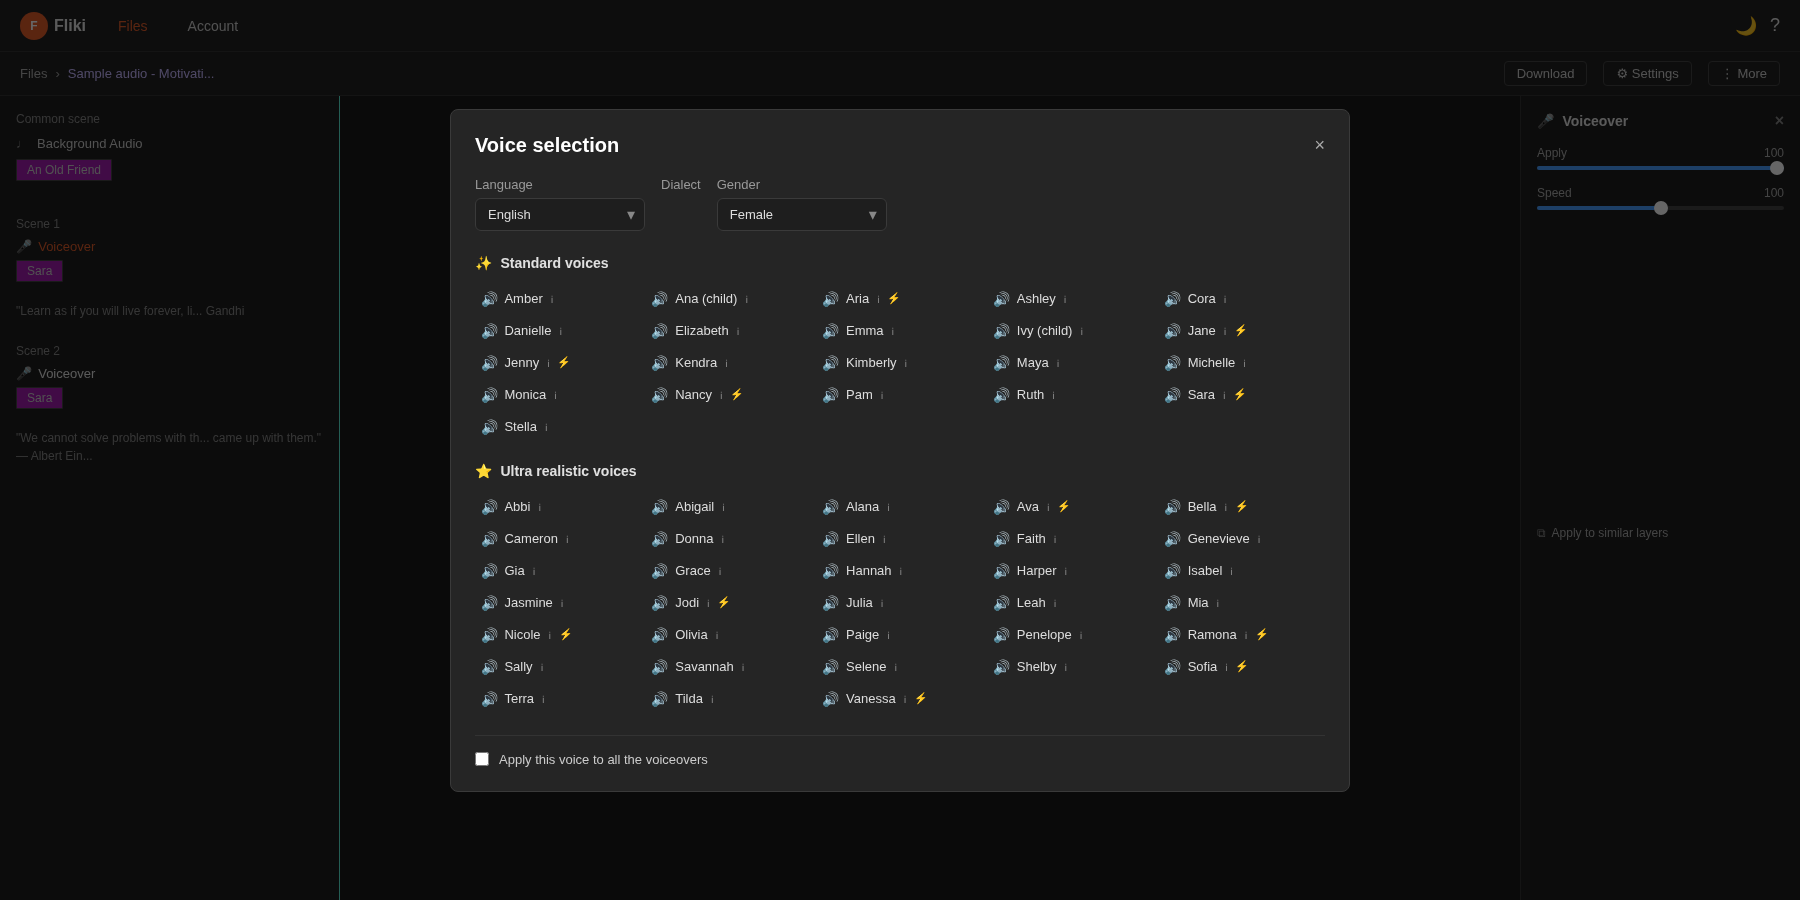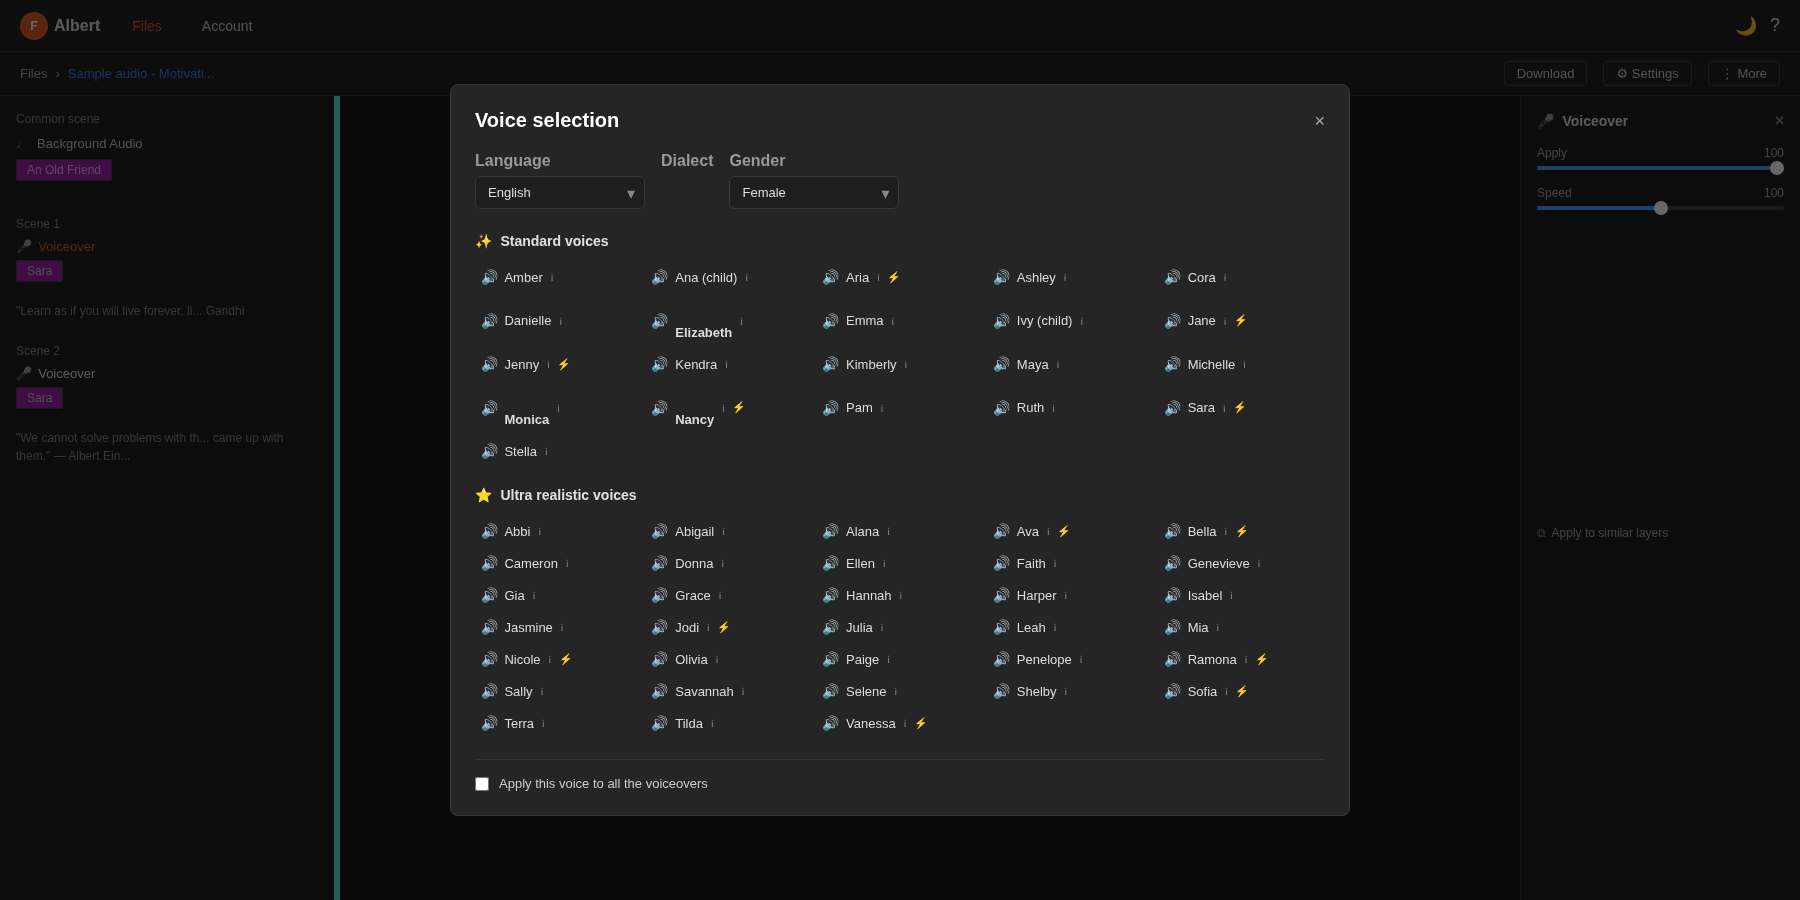--- a/index.html
+++ b/index.html
@@ -86,21 +86,21 @@
     }
 
     .main-area {
       display: flex;
       height: calc(900px - 96px);
     }
 
     .left-panel {
       width: 340px;
       background: #1e1e1e;
-      border-right: 6px solid #5eead4;
+      border-right: 1px solid #5eead4;
       padding: 16px;
       overflow-y: auto;
     }
 
     .section-label {
       font-size: 12px;
       color: #888;
       margin-bottom: 10px;
     }
 
@@ -238,23 +238,22 @@
       gap: 16px;
       margin-bottom: 24px;
     }
 
     .filter-group {
       display: flex;
       flex-direction: column;
       gap: 6px;
     }
     .filter-label {
-      font-size: 16px;
+      font-size: 13px;
       color: #999;
-      font-weight: bold;
     }
     .filter-select {
       background: #1e1e1e;
       border: 1px solid #3a3a3a;
       color: #ddd;
       padding: 8px 48px 8px 12px;
       border-radius: 6px;
       font-size: 13px;
       cursor: pointer;
       appearance: none;
@@ -302,22 +301,21 @@
     .speaker-icon {
       color: #888;
       font-size: 14px;
       flex-shrink: 0;
     }
     .voice-name {
       font-size: 13px;
       color: #ddd;
     }
     .voice-name.bold {
-      font-weight: 700;
-      margin-top: 24px;
+      font-weight: 400;
     }
     .voice-badge {
       font-size: 10px;
       margin-left: 2px;
     }
     .badge-info { color: #888; }
     .badge-lightning { color: #f5a623; font-size: 11px; }
 
     .apply-row {
       display: flex;
@@ -345,35 +343,35 @@
     .icon-mic-gray { color: #888; }
   </style>
 </head>
 <body>
 
 <div class="app-bg">
 
   <div class="top-nav">
     <div class="nav-logo">
       <div class="nav-logo-icon">F</div>
-      <span>Albert</span>
+      <span>Fliki</span>
     </div>
     <span class="nav-item active">Files</span>
     <span class="nav-item">Account</span>
     <div style="margin-left:auto; display:flex; gap:12px; align-items:center;">
       <span style="font-size:18px; cursor:pointer;">🌙</span>
       <span style="font-size:18px; cursor:pointer;">?</span>
     </div>
   </div>
 
   <div class="breadcrumb-bar">
     <div style="display:flex; align-items:center; gap:8px;">
       <span style="color:#aaa; cursor:pointer;">Files</span>
       <span>›</span>
-      <span style="color:#3b82f6;">Sample audio - Motivati...</span>
+      <span style="color:#c4b5fd;">Sample audio - Motivati...</span>
     </div>
     <div class="breadcrumb-right">
       <button class="btn-outline">Download</button>
       <button class="btn-outline">
         <span>⚙</span>
         <span>Settings</span>
       </button>
       <button class="btn-outline">
         <span>⋮</span>
         <span>More</span>

